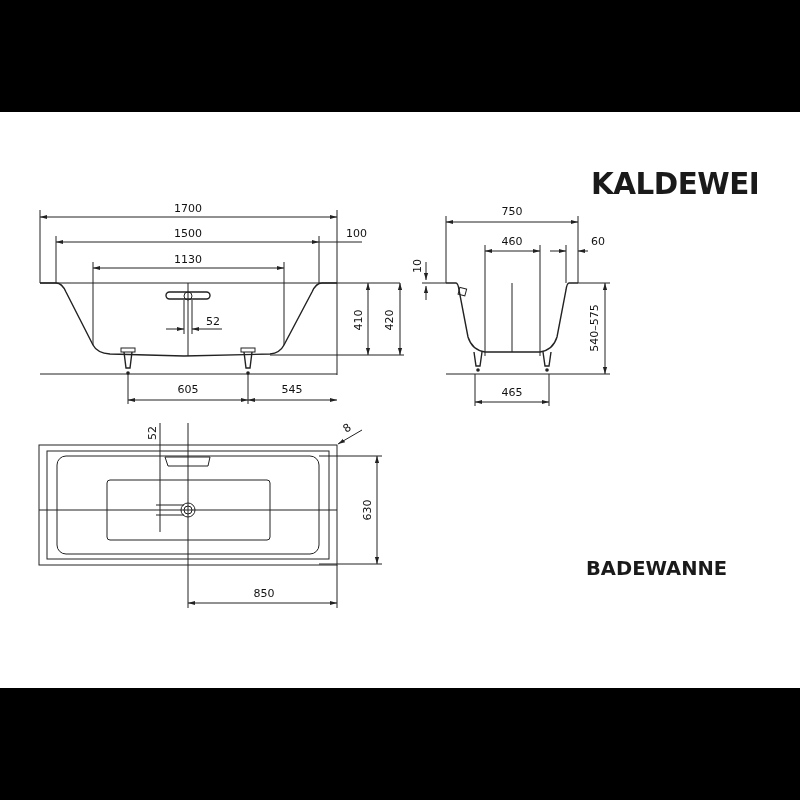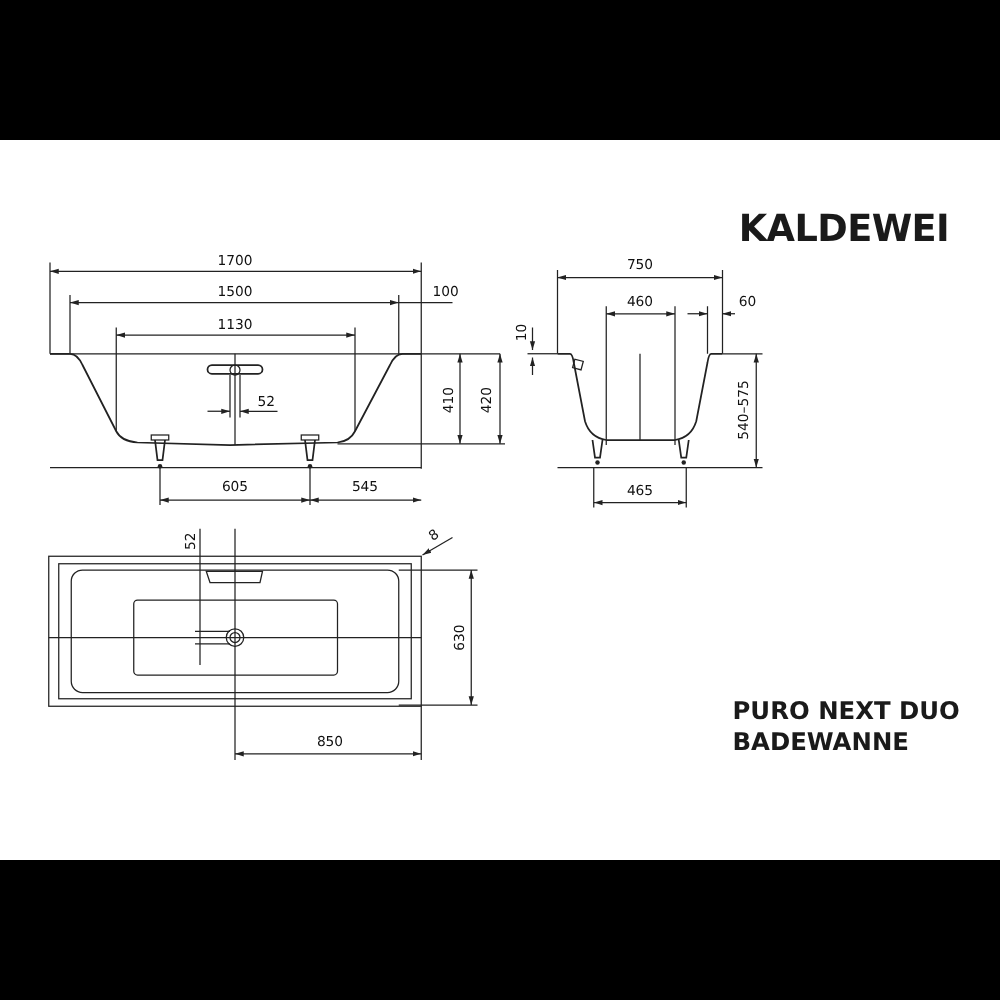--- a/index.html
+++ b/index.html
@@ -167,15 +167,14 @@
 
     <line class="ln" x1="337" y1="565" x2="337" y2="608"></line>
     <line class="ln" x1="188" y1="603" x2="337" y2="603" marker-start="url(#ar)" marker-end="url(#ar)"></line>
     <text class="dim" x="264" y="597" text-anchor="middle">850</text>
   </g>
 </svg>
 
 <div class="brand">KALDEWEI</div>
 
 <div class="product">
-  <div>PURO NEXT DUO</div>
   <div>BADEWANNE</div>
 </div>
 
 </body></html>

